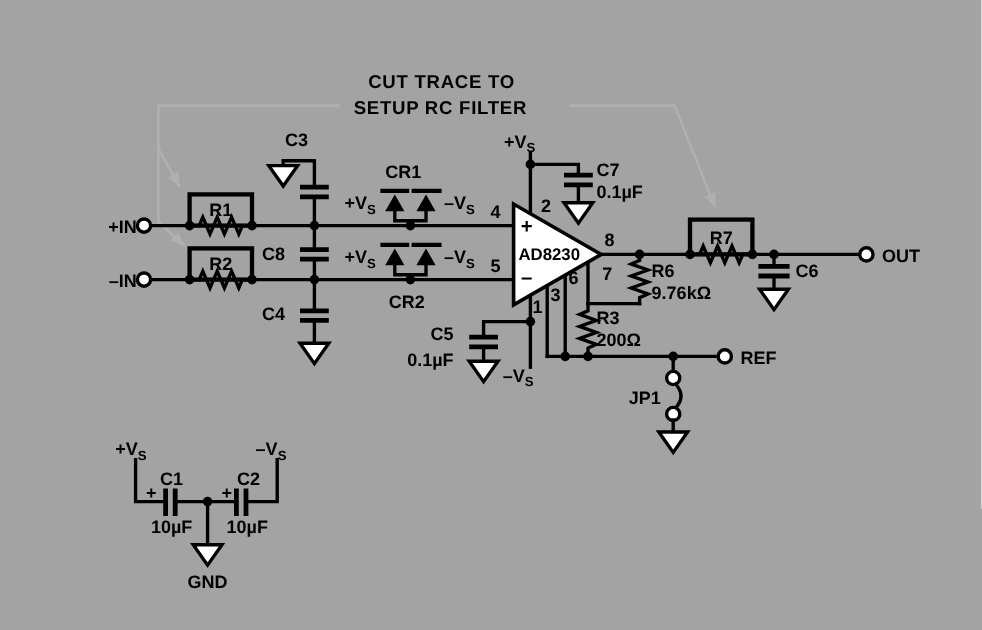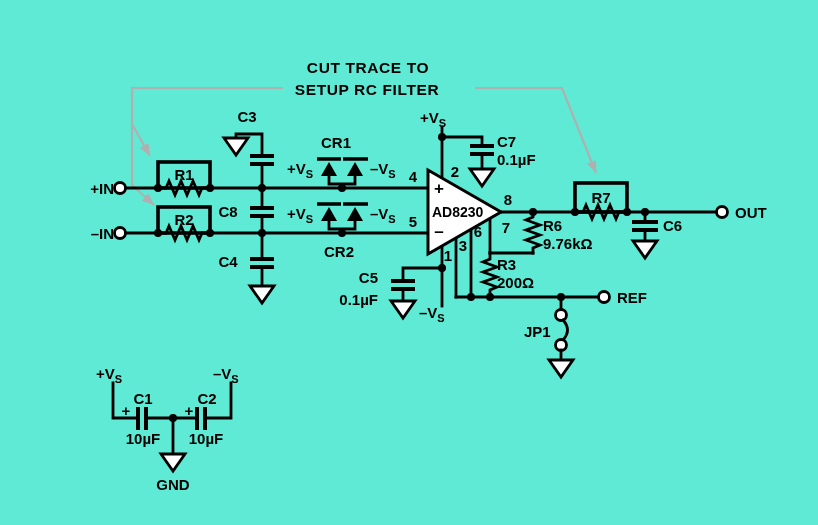--- a/index.html
+++ b/index.html
@@ -1,16 +1,16 @@
 <!DOCTYPE html>
 <html><head>
 <meta charset="utf-8">
 <style>
   html,body{margin:0;padding:0;background:#fff;}
-  .stage{position:relative;width:818px;height:525px;background:#5eead4;overflow:hidden;}
+  .stage{position:relative;width:818px;height:525px;background:#a3a3a3;overflow:hidden;}
   svg{display:block;}
   .w{stroke:#000;stroke-width:2.8;fill:none;stroke-linecap:square;}
   .plate{stroke:#000;stroke-width:4;fill:none;stroke-linecap:butt;}
   .box{fill:none;stroke:#000;stroke-width:3.6;}
   .tri{fill:#fff;stroke:#000;stroke-width:3;stroke-linejoin:miter;}
   .gnd{fill:#fff;stroke:#000;stroke-width:2.8;stroke-linejoin:miter;}
   .dot{fill:#000;stroke:none;}
   .term{fill:#fff;stroke:#000;stroke-width:2.8;}
   .dio{fill:#000;stroke:none;}
   .bar{stroke:#000;stroke-width:3.6;fill:none;stroke-linecap:butt;}

